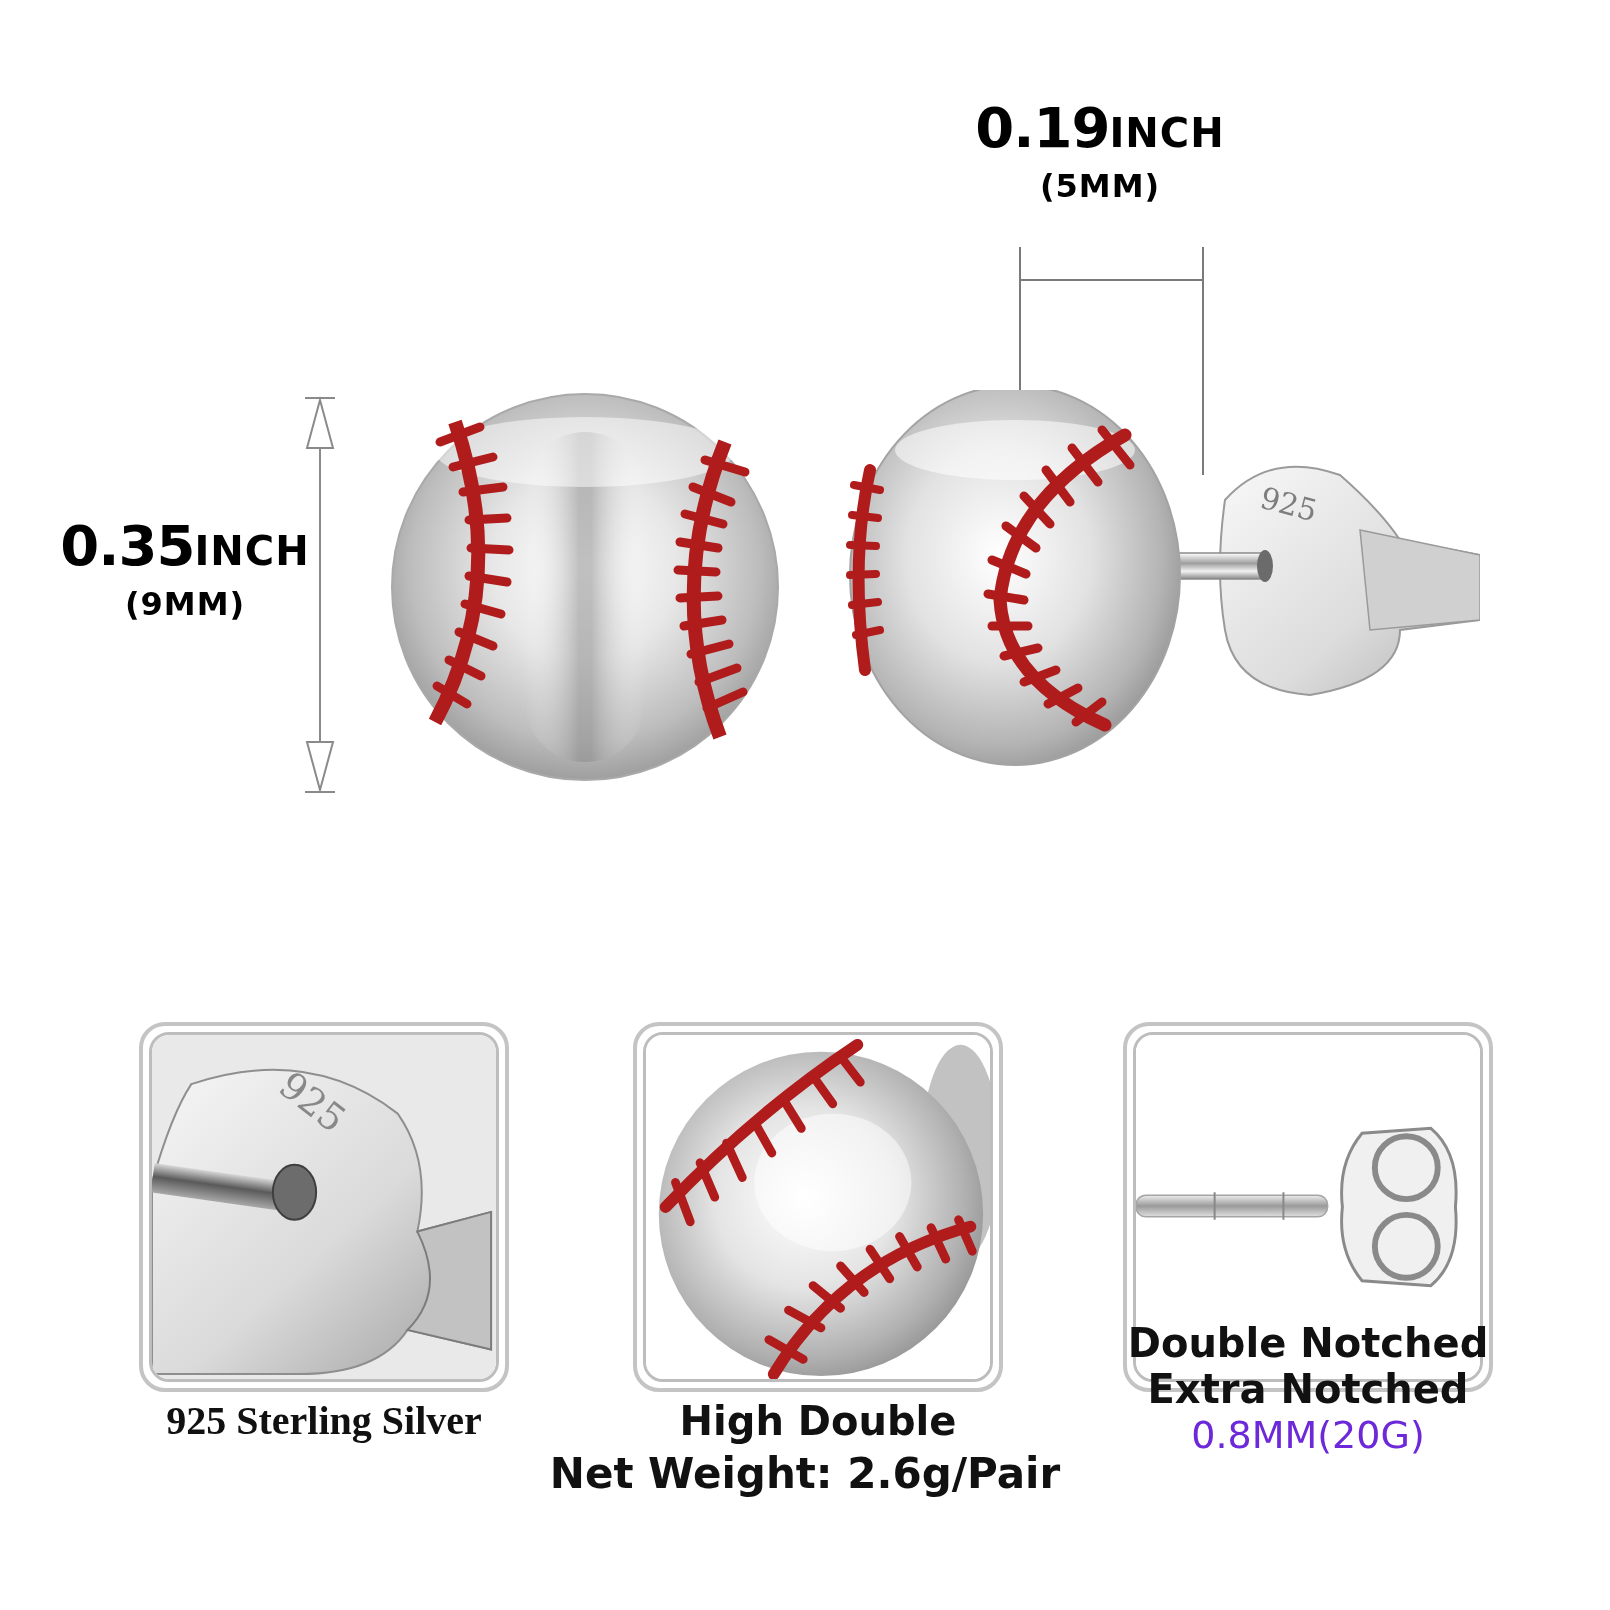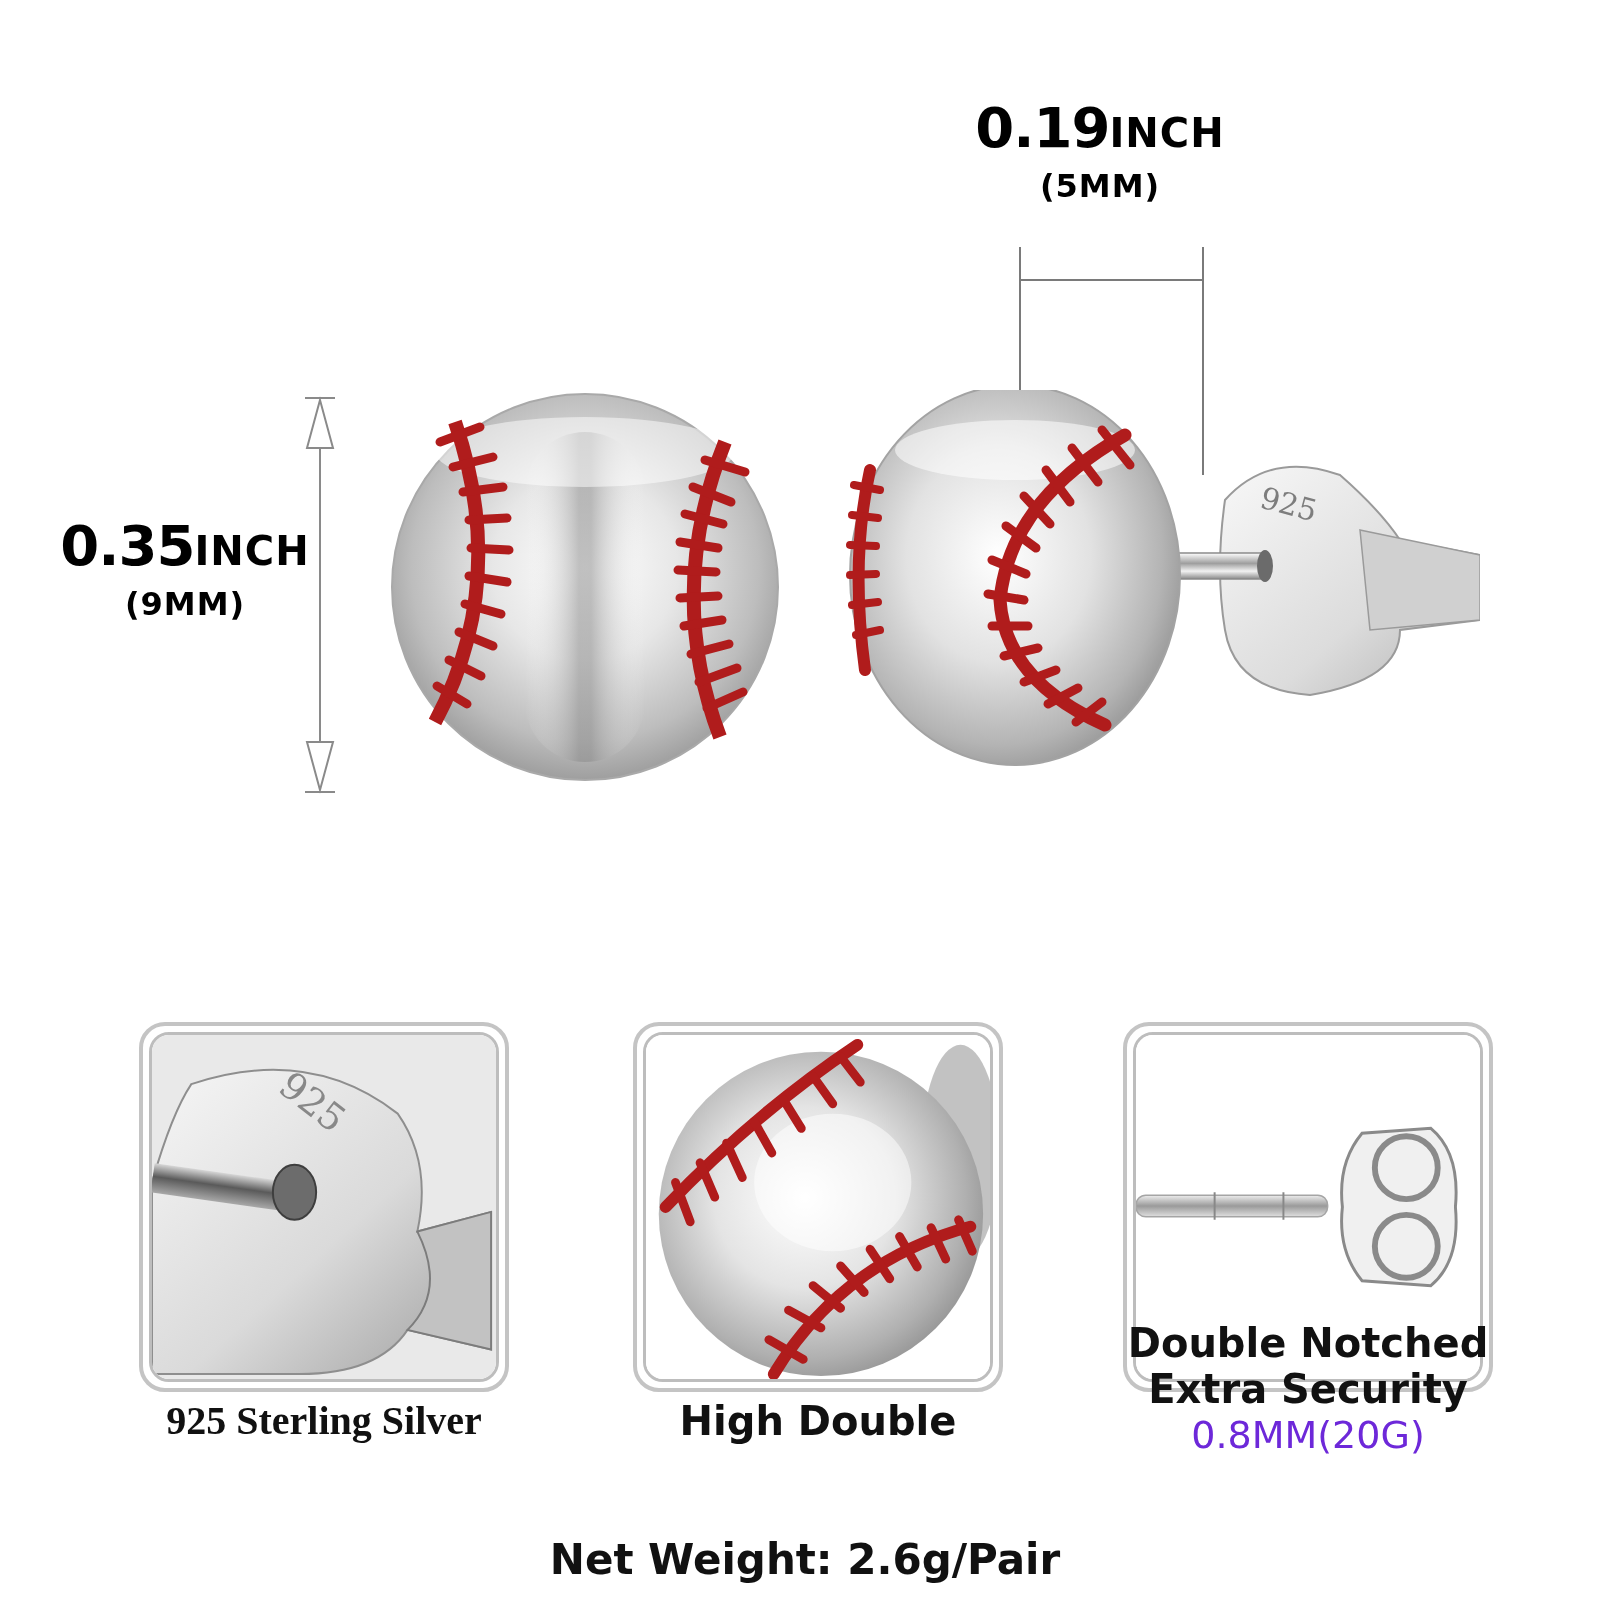--- a/index.html
+++ b/index.html
@@ -21,21 +21,21 @@
     .card { position: absolute; width: 370px; height: 370px;
             border: 4px solid #c4c4c4; border-radius: 26px; box-sizing: border-box; padding: 6px; }
     .card-inner { width: 100%; height: 100%; border: 3px solid #bdbdbd; border-radius: 20px;
                   box-sizing: border-box; overflow: hidden; background: #fff; position: relative; }
     .card-inner svg { position: absolute; left: 0; top: 0; width: 100%; height: 100%; }
 
     .feature-label { position: absolute; text-align: center; font-weight: bold;
                      font-size: 40px; line-height: 46px; white-space: nowrap; color: #111; }
     .feature-sub { font-weight: normal; color: #6d28d9; font-size: 38px; }
 
-    .net-weight { position: absolute; left: 0; width: 1610px; top: 1535px; text-align: center;
+    .net-weight { position: absolute; left: 0; width: 1610px; top: 1449px; text-align: center;
                   font-weight: bold; font-size: 42px; color: #111; }
   </style>
 </head>
 <body>
 
 <div class="abs dim-label" style="left:60px; top:518px; width:250px;">
   <div class="dim-main">
     <span class="dim-num">0.35</span><span class="dim-unit">INCH</span>
   </div>
   <div class="dim-sub">(9MM)</div>
@@ -264,17 +264,17 @@
       <g fill="none" stroke="#8a8a8a">
         <path d="M230,100 Q205,130 210,175 Q205,220 230,250 L300,255 Q330,230 325,175 Q330,120 300,95 Z" fill="#f0f0f0" stroke-width="3"></path>
         <circle cx="275" cy="135" r="32" stroke-width="6"></circle>
         <circle cx="275" cy="215" r="32" stroke-width="6"></circle>
       </g>
     </svg>
   </div>
 </div>
 <div class="feature-label" style="left:1088px; width:440px; top:1320px;">
   <div>Double Notched</div>
-  <div>Extra Security</div>
+  <div>Extra Notched</div>
   <div class="feature-sub">0.8MM(20G)</div>
 </div>
 
 <div class="net-weight">Net Weight: 2.6g/Pair</div>
 
 </body></html>

